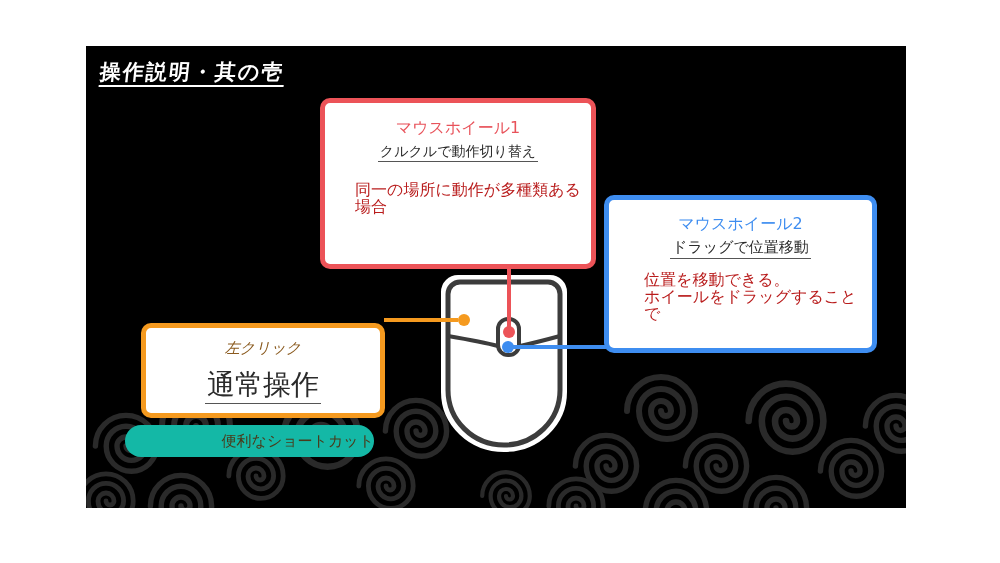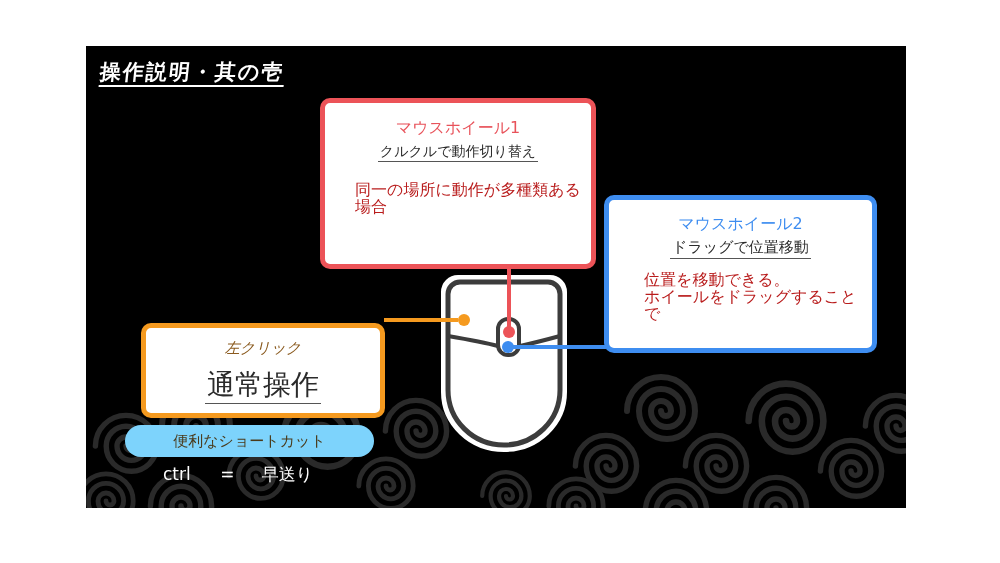--- a/index.html
+++ b/index.html
@@ -19,22 +19,22 @@
   .card-red .head { font-size:14px; margin-top:4px; }
   .card-red .body { margin:20px 0 0 30px; }
   .card-blue { left:518px; top:149px; width:273px; height:158px; border:5px solid #3e8df0; }
   .card-blue .kicker { color:#3e8df0; margin-top:14px; }
   .card-blue .head { font-size:15px; margin-top:3px; }
   .card-blue .body { margin:14px 0 0 35px; }
   .card-orange { left:55px; top:241px; width:244px; height:95px; border:5px solid #f59a1f;margin-top:36px; }
   .card-orange .kicker { color:#8a5a1e; font-size:15px; margin-top:11px; font-style:italic; }
   .card-orange .head { font-size:28px; margin-top:8px; }
   .wire { position:absolute; }
-  .shortcut-pill { position:absolute; left:39px; top:379px; width:249px; height:32px; background:#7dd3fc; border-radius:16px;
-                   text-align:center; line-height:32px; color:#4a3a1a; font-size:15px; }
+  .shortcut-pill { position:absolute; left:39px; top:379px; width:249px; height:32px; background:#14b8a6; border-radius:16px;
+                   text-align:right; line-height:32px; color:#4a3a1a; font-size:15px; }
   .shortcut-row { position:absolute; left:77px; top:417px; color:#fff; font-size:17px; word-spacing:0; }
   .shortcut-row span { display:inline-block; }
 </style>
 </head>
 <body>
 
 <div class="slide">
 
   <svg class="swirls" viewBox="0 0 820 462">
     <defs>
@@ -108,18 +108,13 @@
       <div>ホイールをドラッグすることで</div>
     </div>
   </div>
 
   <div class="card card-orange">
     <div class="kicker">左クリック</div>
     <div class="head"><span>通常操作</span></div>
   </div>
 
   <div class="shortcut-pill">便利なショートカット</div>
-  <div class="shortcut-row">
-    <span>ctrl</span>
-    <span style="margin-left:24px;">=</span>
-    <span style="margin-left:22px;">早送り</span>
-  </div>
 </div>
 
 </body></html>

